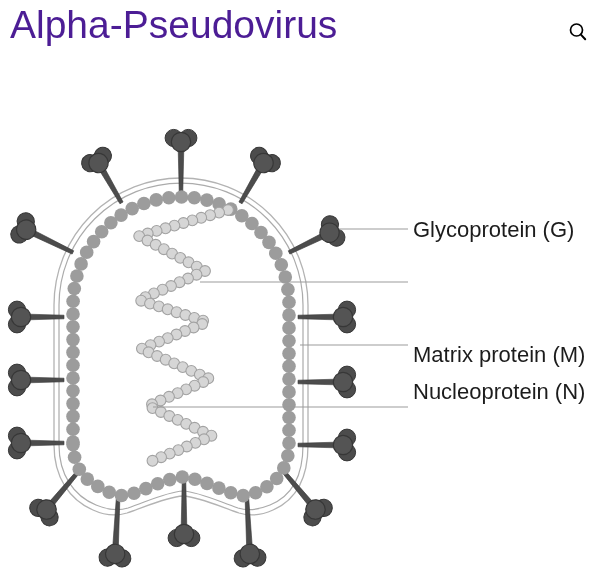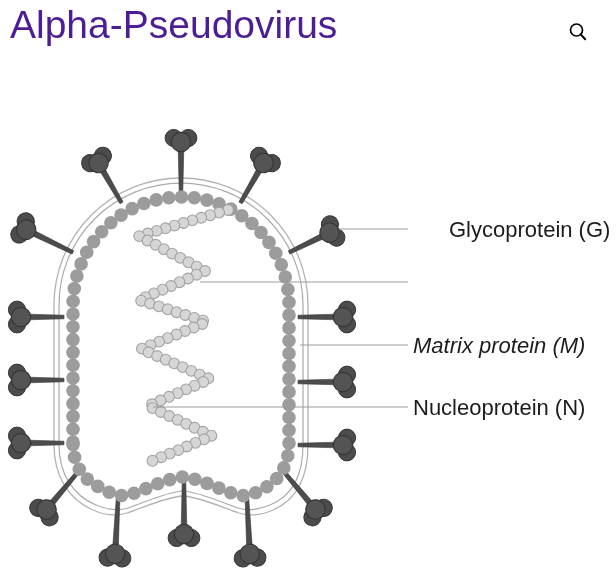--- a/index.html
+++ b/index.html
@@ -3,21 +3,21 @@
 <meta charset="utf-8">
 <style>
   html,body{margin:0;padding:0;background:#fff;}
   .stage{position:relative;width:616px;height:583px;background:#ffffff;overflow:hidden;
          font-family:"Liberation Sans",sans-serif;}
   .title{position:absolute;top:2px;left:10px;width:600px;text-align:left;
          font-size:39px;line-height:45px;color:#4c1d95;letter-spacing:0px;}
   .search{position:absolute;left:566px;top:20px;width:24px;height:24px;cursor:pointer;}
   .vlabel{position:absolute;left:413px;font-size:22px;line-height:27px;color:#1c1c1c;
           white-space:nowrap;}
-  .lbl-glyco{top:216px;margin-left:36px;} .lbl-rna{top:269px;} .lbl-matrix{top:332px;font-style:italic;} .lbl-nucleo{top:394px;}
+  .lbl-glyco{top:216px;} .lbl-rna{top:269px;} .lbl-matrix{top:341px;} .lbl-nucleo{top:378px;}
   svg.diagram{position:absolute;left:0;top:0;}
 </style>
 </head>
 <body>
 
 <div class="stage">
 
   <div class="title">
     <div>Alpha-Pseudovirus</div>
   </div>

